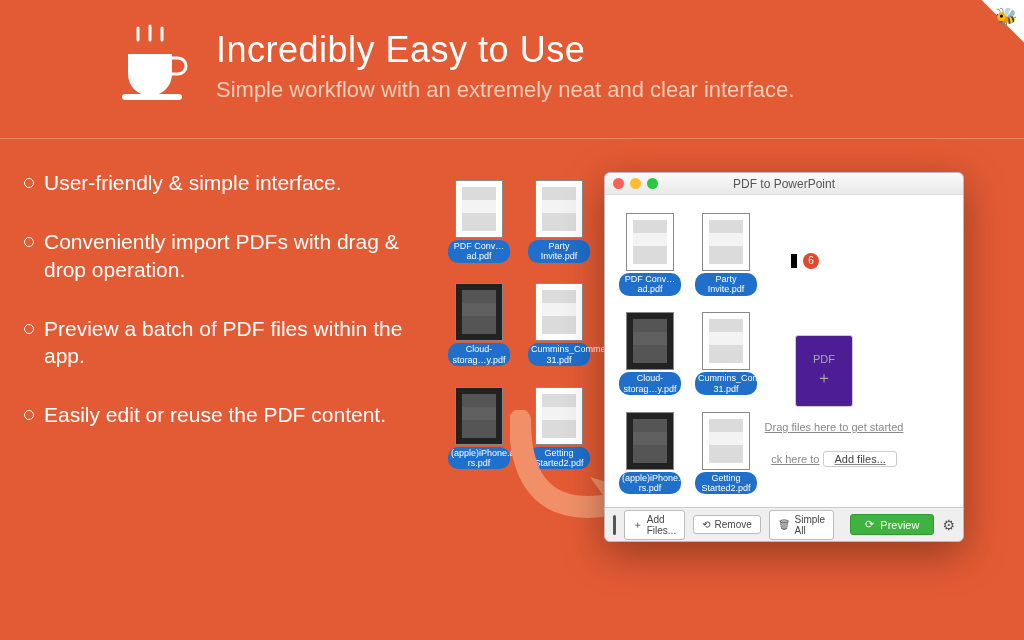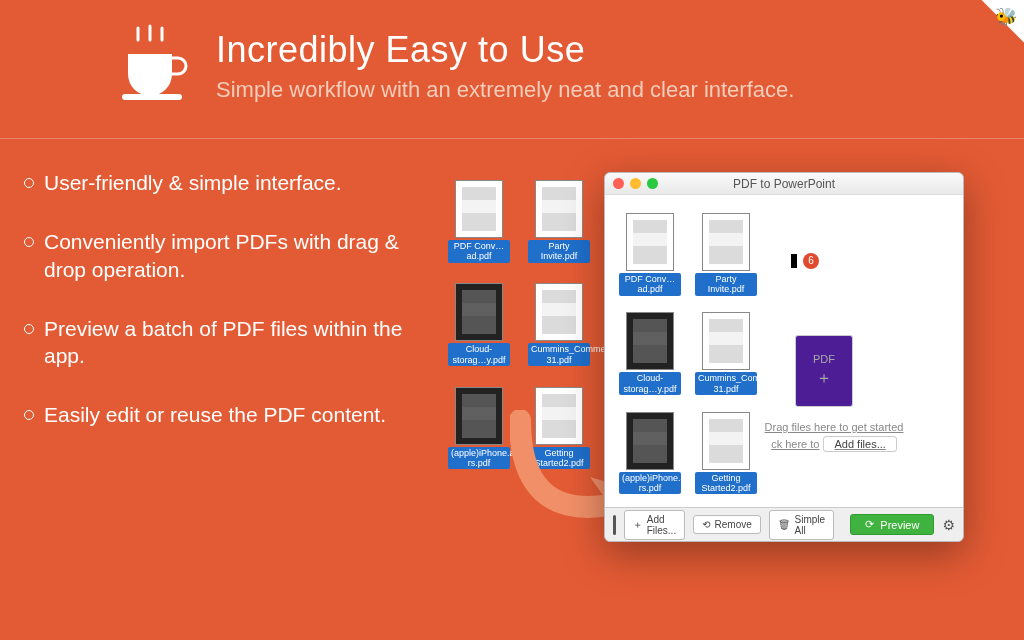--- a/index.html
+++ b/index.html
@@ -37,21 +37,21 @@
   
   .drag-files {
     position: absolute; top: 180px; left: 448px;
     display: grid; grid-template-columns: repeat(2, 62px); gap: 20px 18px;
   }
   .file { width: 62px; text-align: center; }
   .thumb { width: 48px; height: 58px; margin: 0 auto 2px; background:#fff; border:1px solid #888; position:relative; }
   .thumb::after { content:""; position:absolute; inset:6px; background:linear-gradient(#ccc 0 30%, #eee 30% 60%, #ccc 60% 100%); opacity:0.7; }
   .thumb.dark { background:#222; }
   .thumb.dark::after{ opacity:0.3;}
-  .fname { display:inline-block; background:#1f6fcb; color:#fff; font-size:9px; line-height:1.15; padding:1px 3px; border-radius:2px; max-width:62px; }
+  .fname { display:inline-block; background:#1f6fcb; color:#fff; font-size:9px; line-height:1.15; padding:1px 3px; border-radius:10px; max-width:62px; }
 
   
   .arrow {
     position:absolute; left:510px; top:410px; width:130px; height:130px;
   }
 
   
   .app-window {
     position:absolute; top:172px; left:604px; width:360px; height:370px;
     background:#f6f6f6; border:1px solid #bbb; border-radius:6px;
@@ -69,21 +69,21 @@
     display:grid; grid-template-columns: repeat(2, 62px); gap: 16px 14px;
   }
   .page-badge { position:absolute; top:58px; left:186px; display:flex; align-items:center; gap:6px; }
   .cursor { width:6px; height:14px; background:#000; }
   .badge-num { width:16px;height:16px;border-radius:50%;background:#e04b2f;color:#fff;font-size:10px;line-height:16px;text-align:center;}
 
   .droptarget { position:absolute; top:140px; left:190px; width:58px; height:72px; border:1px solid #ccc; border-radius:3px; background:#4c1d95; font-size:11px; color:#aaa; display:flex;align-items:center;justify-content:center; flex-direction:column; gap:3px;}
   .droptarget .plus { font-size:16px; }
 
   .hint { position:absolute; top:226px; left:120px; right:20px; text-align:center; color:#888; font-size:11px;text-decoration:underline; }
-  .hint-row { margin-top:3px; display:flex; justify-content:center; align-items:center; gap:4px; font-size:11px; color:#888; }
+  .hint-row { margin-top:18px; display:flex; justify-content:center; align-items:center; gap:4px; font-size:11px; color:#888; }
   .addfiles-inline { background:#fff; border:1px solid #ccc; border-radius:3px; padding:1px 10px; color:#444; font-size:11px;}
 
   .toolbar { height:34px; background:#efefef; border-top:1px solid #ccc; display:flex; align-items:center; padding:0 8px; gap:8px; border-radius:0 0 6px 6px;}
   .tbtn { background:#fff; border:1px solid #bbb; border-radius:3px; padding:3px 8px; font-size:10px; color:#444; display:flex; align-items:center; gap:4px;}
   .convert { background:#3fb23f; color:#fff; border:1px solid #2f9a2f; padding:3px 14px; font-size:11px; display:flex; align-items:center; gap:6px; border-radius:3px;}
   .gear { width:16px; height:16px; display:flex;align-items:center;justify-content:center; color:#555; font-size:14px;}
   .appicon { width:20px;height:20px;background:#555;border-radius:3px; }
 
   
   .corner { position:absolute; top:0; right:0; width:60px; height:60px; overflow:hidden;}

